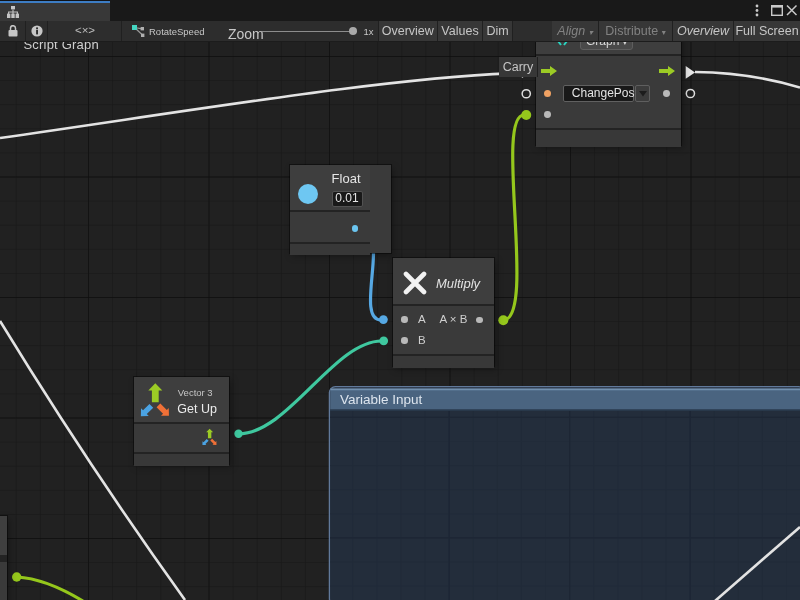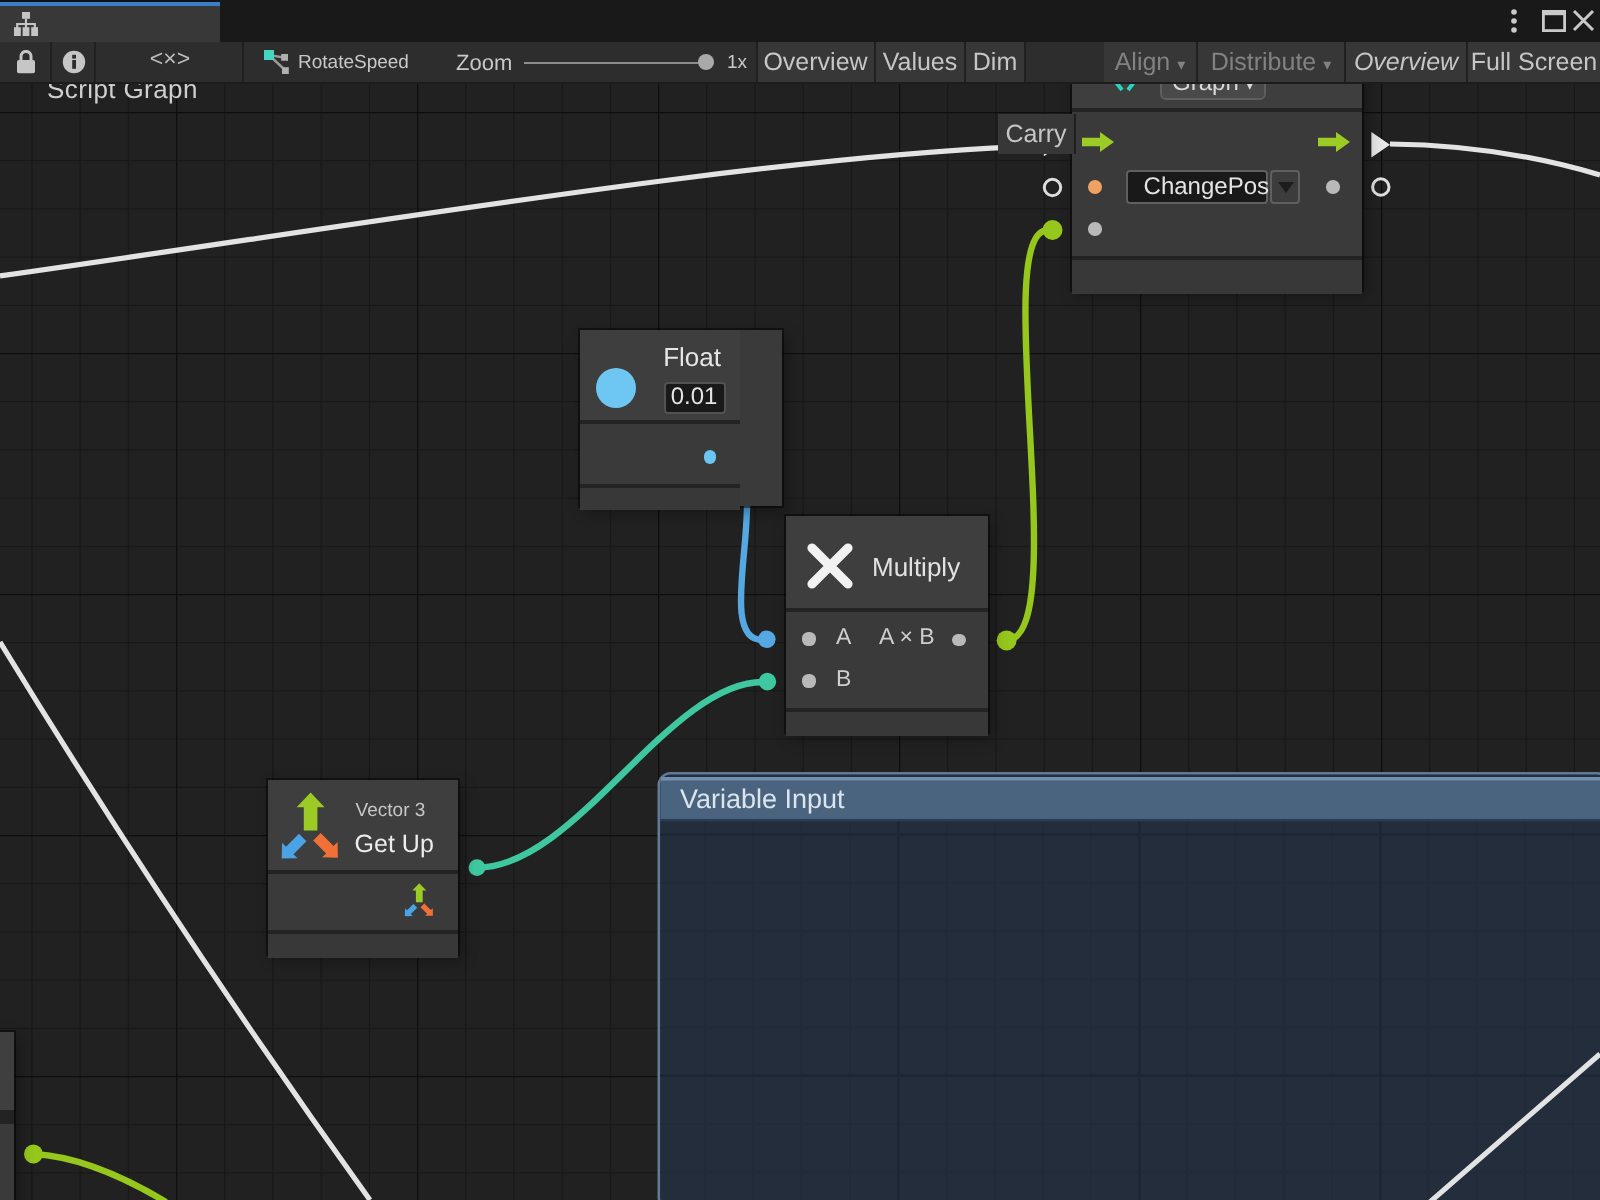--- a/index.html
+++ b/index.html
@@ -122,30 +122,30 @@
   <div class="dot" style="left:61.6px;top:60.9px;width:6.8px;height:6.8px;background:#6bc5f0;"></div>
 </div>
 
 <div class="node" style="left:393px;top:258.3px;width:101.2px;height:108.2px;z-index:10;">
   <div class="nhead abs" style="left:0;top:0;width:101.2px;height:45.4px;"></div>
   <div class="nbody abs" style="left:0;top:45.4px;width:101.2px;height:50.6px;"></div>
   <div class="nfoot abs" style="left:0;top:96px;width:101.2px;height:12.2px;"></div>
   <svg class="abs" style="left:9.5px;top:12.8px" width="24" height="24" viewBox="0 0 24 24">
     <path d="M3 3 L21 21 M21 3 L3 21" stroke="#f2f2f2" stroke-width="4.6" stroke-linecap="round"></path>
   </svg>
-  <div class="abs" style="left:43px;top:17.5px;color:#e2e2e2;font-size:13px;">Multiply</div>
+  <div class="abs" style="left:43px;top:17.5px;color:#e2e2e2;font-size:13px;font-style:italic;">Multiply</div>
   <div class="dot" style="left:8.4px;top:58.2px;width:6.4px;height:6.4px;background:#b9b9b9;"></div>
   <div class="plabel" style="left:25px;top:54.8px;">A</div>
   <div class="plabel" style="left:46.5px;top:54.8px;">A × B</div>
   <div class="dot" style="left:83.2px;top:58.5px;width:6.4px;height:6.4px;background:#b9b9b9;"></div>
   <div class="dot" style="left:8.4px;top:79.1px;width:6.4px;height:6.4px;background:#b9b9b9;"></div>
   <div class="plabel" style="left:25px;top:75.7px;">B</div>
 </div>
 
-<div class="node" style="left:134.3px;top:390px;width:94.9px;height:86.6px;z-index:10;">
+<div class="node" style="left:134.3px;top:377px;width:94.9px;height:86.6px;z-index:10;">
   <div class="nhead abs" style="left:0;top:0;width:94.9px;height:44.6px;"></div>
   <div class="nbody abs" style="left:0;top:44.6px;width:94.9px;height:30.4px;"></div>
   <div class="nfoot abs" style="left:0;top:75px;width:94.9px;height:11.6px;"></div>
   <svg class="abs" style="left:4px;top:4.5px" width="36" height="38" viewBox="0 0 36 38">
     <defs>
       <path id="arup" d="M0,-9.5 L7,-2.2 H3.4 V9.5 H-3.4 V-2.2 H-7 Z"></path>
     </defs>
     <use href="#arup" fill="#9ccb25" transform="translate(17.3,10.8)"></use>
     <use href="#arup" fill="#4ba3e3" transform="translate(8.1,29) rotate(-135) scale(0.78)"></use>
     <use href="#arup" fill="#f07037" transform="translate(25.7,28.6) rotate(135) scale(0.78)"></use>
@@ -208,26 +208,26 @@
     <div class="abs" style="left:0;top:0;width:74px;text-align:center;color:#bdbdbd;font-size:11.5px;line-height:19px;">&lt;×&gt;</div>
   </div>
   <div class="seg" style="left:122px;width:256.5px;">
     <svg class="abs" style="left:10px;top:4px" width="13" height="12" viewBox="0 0 13 12">
       <path d="M2.5 2.5 L10 3.8 M2.5 2.5 L10.5 10" stroke="#9a9a9a" stroke-width="1.2"></path>
       <rect x="0" y="0" width="5" height="5" fill="#45d6c2"></rect>
       <rect x="8.6" y="2" width="3.4" height="3.4" fill="#b0b0b0"></rect>
       <rect x="9" y="8.6" width="3.4" height="3.4" fill="#b0b0b0"></rect>
     </svg>
     <span class="abs" style="left:27px;top:5px;font-size:9.5px;color:#c8c8c8;">RotateSpeed</span>
-    <span class="abs" style="left:106px;top:5px;font-size:11px;color:#c8c8c8;">Zoom</span>
+    <span class="abs" style="left:106px;top:5px;font-size:14px;color:#c8c8c8;">Zoom</span>
     <div class="abs" style="left:140px;top:9.5px;width:95px;height:1.6px;background:#8d8d8d;"></div>
     <div class="abs" style="left:226.5px;top:5.8px;width:8.4px;height:8.4px;border-radius:50%;background:#a9a9a9;"></div>
     <span class="abs" style="left:241.5px;top:5px;font-size:9.5px;color:#c8c8c8;">1x</span>
   </div>
   <div class="tbtn" style="left:378.5px;width:59.5px;">Overview</div>
   <div class="tbtn" style="left:438px;width:45px;">Values</div>
   <div class="tbtn" style="left:483px;width:30px;">Dim</div>
   <div class="tbtn" style="left:499px;width:39px;margin-top:36px;">Carry</div>
-  <div class="tbtn dis" style="left:552px;width:47px;">Align <span style="font-size:8px;">▾</span></div>
+  <div class="tbtn dis" style="left:552px;width:47px;font-style:italic;">Align <span style="font-size:8px;">▾</span></div>
   <div class="tbtn dis" style="left:599px;width:74px;">Distribute <span style="font-size:8px;">▾</span></div>
   <div class="tbtn" style="left:673px;width:61px;font-style:italic;">Overview</div>
   <div class="tbtn" style="left:734px;width:66px;border-right:none;">Full Screen</div>
 </div>
 
 </body></html>

